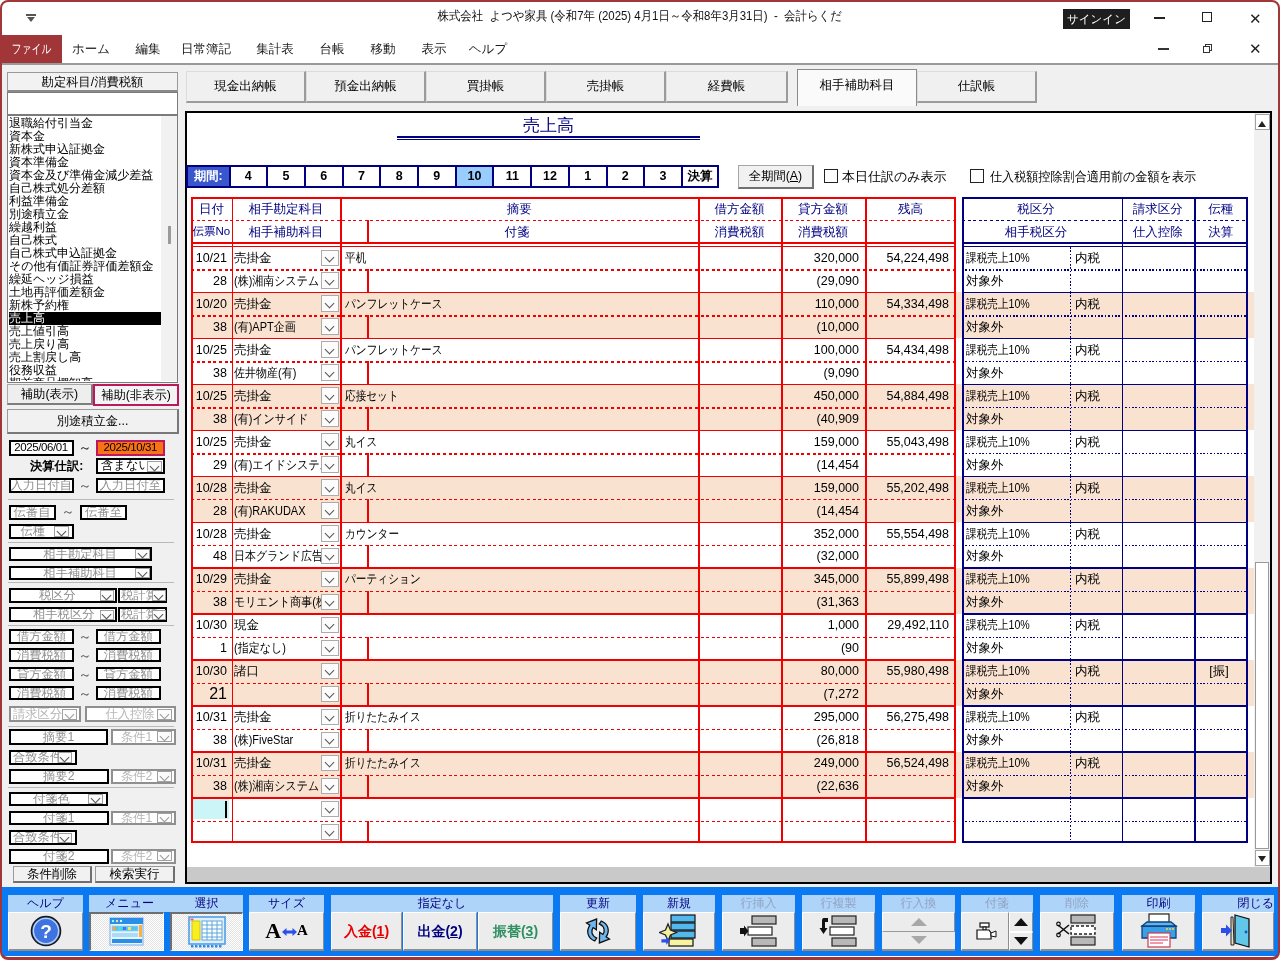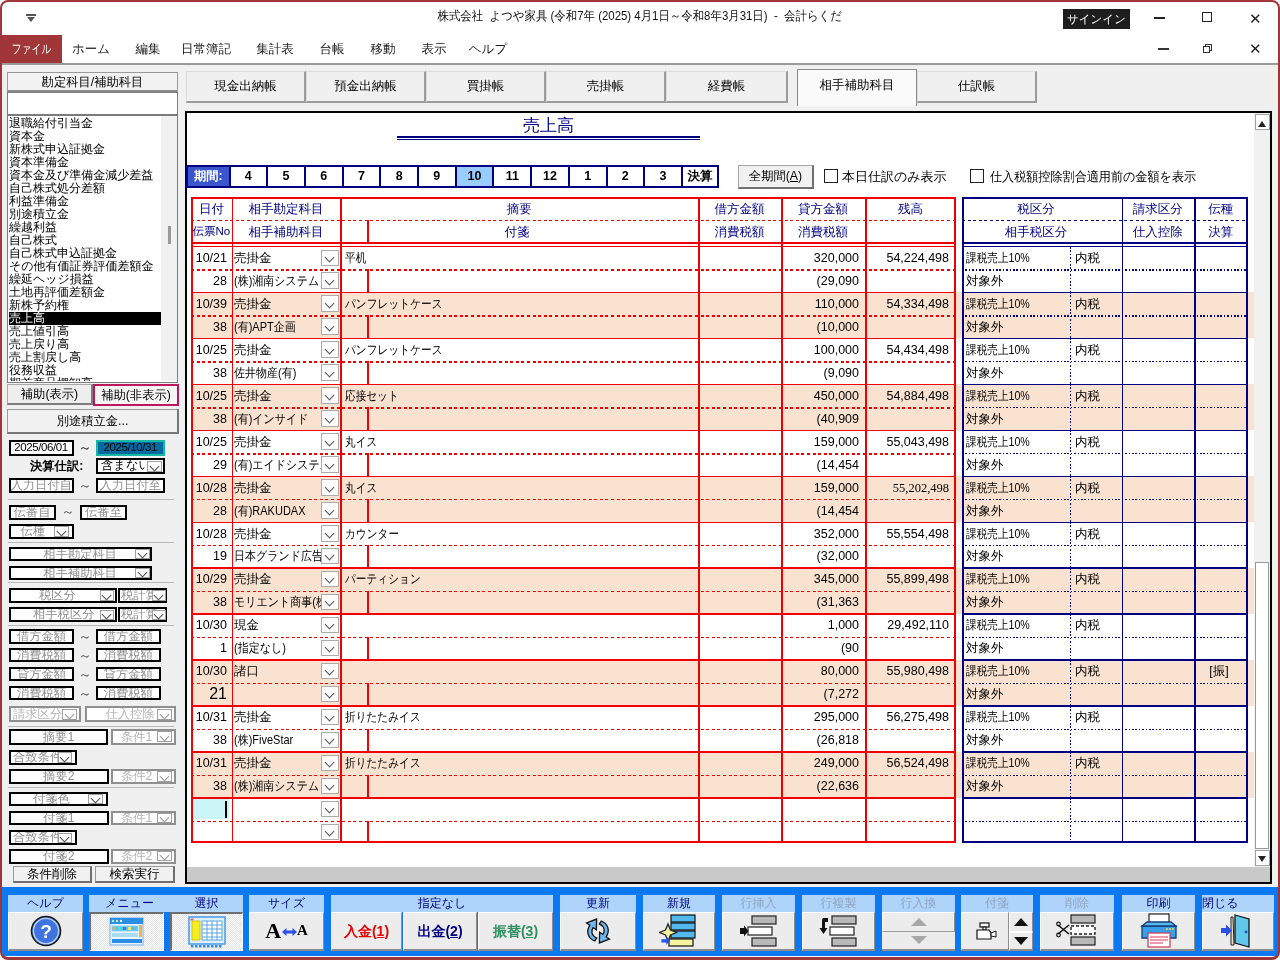--- a/index.html
+++ b/index.html
@@ -23,21 +23,21 @@
 <div class="a" style="left:292px;top:35px;width:80px;height:28px;font-size:12.5px;line-height:28px;text-align:center;color:#1a1a1a">台帳</div>
 <div class="a" style="left:343px;top:35px;width:80px;height:28px;font-size:12.5px;line-height:28px;text-align:center;color:#1a1a1a">移動</div>
 <div class="a" style="left:394px;top:35px;width:80px;height:28px;font-size:12.5px;line-height:28px;text-align:center;color:#1a1a1a">表示</div>
 <div class="a" style="left:448px;top:35px;width:80px;height:28px;font-size:12.5px;line-height:28px;text-align:center;color:#1a1a1a">ヘルプ</div>
 <div class="a" style="left:1158px;top:48px;width:11px;height:1.6px;background:#333"></div>
 <div class="a" style="left:1205px;top:44px;width:7px;height:7px;border:1.2px solid #333"></div>
 <div class="a" style="left:1203px;top:46px;width:7px;height:7px;border:1.2px solid #333;background:#fff"></div>
 <div class="a" style="left:1249px;top:41px;width:22px;height:16px;font-size:15px;line-height:15px;color:#222">✕</div>
 <div class="a" style="left:2px;top:63px;width:1276px;height:2px;background:#999"></div>
 <div class="a" style="left:2px;top:65px;width:1276px;height:822px;background:#f0f0f0"></div>
-<div class="a" style="left:7px;top:72px;width:171px;height:20px;background:#f2f2f2;border:1px solid #9a9a9a;border-bottom:2px solid #8a8a8a;font-size:12.3px;line-height:18px;text-align:center">勘定科目/補助科目</div>
+<div class="a" style="left:7px;top:72px;width:171px;height:20px;background:#f2f2f2;border:1px solid #9a9a9a;border-bottom:2px solid #8a8a8a;font-size:12.3px;line-height:18px;text-align:center">勘定科目/消費税額</div>
 <div class="a" style="left:7px;top:92px;width:171px;height:23px;background:#fff;border:1px solid #7b7b7b"></div>
 <div class="a" style="left:7px;top:115px;width:171px;height:268px;background:#fff;border:1px solid #7b7b7b"></div>
 <div class="a" style="left:9px;top:116.5px;width:152px;height:264px;overflow:hidden;font-size:12px;line-height:13px">
     <div style="height:13px;white-space:nowrap;overflow:hidden">退職給付引当金</div>
     <div style="height:13px;white-space:nowrap;overflow:hidden">資本金</div>
     <div style="height:13px;white-space:nowrap;overflow:hidden">新株式申込証拠金</div>
     <div style="height:13px;white-space:nowrap;overflow:hidden">資本準備金</div>
     <div style="height:13px;white-space:nowrap;overflow:hidden">資本金及び準備金減少差益</div>
     <div style="height:13px;white-space:nowrap;overflow:hidden">自己株式処分差額</div>
     <div style="height:13px;white-space:nowrap;overflow:hidden">利益準備金</div>
@@ -56,21 +56,21 @@
     <div style="height:13px;white-space:nowrap;overflow:hidden">役務収益</div>
     <div style="height:13px;white-space:nowrap;overflow:hidden">期首商品棚卸高</div>
   </div>
 <div class="a" style="left:161px;top:116px;width:16px;height:265px;background:#f1f1f1"></div>
 <div class="a" style="left:168px;top:226px;width:2.5px;height:18px;background:#9a9a9a"></div>
 <div class="a" style="left:7px;top:384px;width:86px;height:21px;background:#eee;border:1px solid #a8a8a8;border-right:2px solid #7d7d7d;border-bottom:2px solid #7d7d7d;font-size:12.3px;line-height:18px;text-align:center">補助(表示)</div>
 <div class="a" style="left:93px;top:384px;width:86px;height:22px;background:#f4f4f4;border:2px solid #be185d;font-size:12.3px;line-height:19px;text-align:center">補助(非表示)</div>
 <div class="a" style="left:7px;top:409px;width:172px;height:25px;background:#f1f1f1;border:1px solid #9a9a9a;border-right:2px solid #787878;border-bottom:2px solid #787878;font-size:12.3px;line-height:22px;text-align:center">別途積立金...</div>
 <div class="a" style="left:8.5px;top:440px;width:65px;height:15.5px;background:#fff;border:2px solid #000;color:#000;font-size:11.5px;line-height:11.5px;text-align:center;white-space:nowrap;overflow:hidden"><span style="letter-spacing:-0.4px">2025/06/01</span></div>
 <div class="a" style="left:77px;top:441px;width:16px;height:14px;font-size:13px;line-height:14px;text-align:center">～</div>
-<div class="a" style="left:96px;top:440px;width:68.5px;height:15.5px;background:#0369a1;border:2px solid #14b8a6;color:#000;font-size:11.5px;line-height:11.5px;text-align:center;white-space:nowrap;overflow:hidden"><span style="letter-spacing:-0.4px">2025/10/31</span></div>
+<div class="a" style="left:96px;top:440px;width:68.5px;height:15.5px;background:#f97316;border:2px solid #be185d;color:#000;font-size:11.5px;line-height:11.5px;text-align:center;white-space:nowrap;overflow:hidden"><span style="letter-spacing:-0.4px">2025/10/31</span></div>
 <div class="a" style="left:30px;top:459px;width:64px;height:14px;font-size:12.3px;font-weight:bold;line-height:14px;white-space:nowrap">決算仕訳:</div>
 <div class="a" style="left:96px;top:458px;width:68.5px;height:15.5px;background:#fff;border:2px solid #000;color:#000;font-size:12.3px;line-height:11.5px;text-align:center;white-space:nowrap;overflow:hidden">
     <span style="position:absolute;left:3px;top:0">含まない</span>
   </div>
 <div class="a" style="left:147px;top:460.5px;width:15px;height:11px;background:#fcfcfc;border:1px solid #a0a0a0"></div>
 <div class="a" style="left:151.0px;top:462.5px;width:7px;height:7px;border-left:1.6px solid #555;border-bottom:1.6px solid #555;transform:rotate(-45deg);transform-origin:center;background:none;border-top:none;border-right:none"></div>
 <div class="a" style="left:8.5px;top:478px;width:65px;height:14.5px;background:#fff;border:2px solid #000;color:#8f8f8f;font-size:12.3px;line-height:10.5px;text-align:center;white-space:nowrap;overflow:hidden">入力日付自</div>
 <div class="a" style="left:77px;top:479px;width:16px;height:13px;font-size:13px;line-height:13px;text-align:center;color:#444">～</div>
 <div class="a" style="left:96px;top:478px;width:68.5px;height:14.5px;background:#fff;border:2px solid #000;color:#8f8f8f;font-size:12.3px;line-height:10.5px;text-align:center;white-space:nowrap;overflow:hidden">入力日付至</div>
 <div class="a" style="left:8px;top:499px;width:166px;height:1px;background:#b8b8b8"></div>
@@ -242,21 +242,21 @@
 <div class="a" style="left:326.0px;top:254.0px;width:7px;height:7px;border-left:1.5px solid #555;border-bottom:1.5px solid #555;transform:rotate(-45deg)"></div>
 <div class="a" style="left:320.5px;top:272.46px;width:18px;height:16.5px;background:#fcfcfc;border:1px solid #ababab"></div>
 <div class="a" style="left:326.0px;top:276.96px;width:7px;height:7px;border-left:1.5px solid #555;border-bottom:1.5px solid #555;transform:rotate(-45deg)"></div>
 <div class="a" style="left:345px;top:250.0px;width:340px;height:16px;font-size:12.5px;line-height:16px;white-space:nowrap;transform:scaleX(0.85);transform-origin:0 0">平机</div>
 <div class="a" style="left:731px;top:250.0px;width:128px;height:16px;text-align:right;font-size:12.5px;line-height:16px;white-space:nowrap;">320,000</div>
 <div class="a" style="left:731px;top:272.96px;width:128px;height:16px;text-align:right;font-size:12.5px;line-height:16px;white-space:nowrap;">(29,090</div>
 <div class="a" style="left:819px;top:250.0px;width:130px;height:16px;text-align:right;font-size:12.5px;line-height:16px;white-space:nowrap;">54,224,498</div>
 <div class="a" style="left:191px;top:291.92px;width:765px;height:1.5px;background:#f00000"></div>
 <div class="a" style="left:191px;top:315.38px;width:765px;height:1.4px;background:repeating-linear-gradient(90deg,#f00000 0 3px,transparent 3px 5.6px)"></div>
 <div class="a" style="left:367px;top:315.38px;width:1.5px;height:22.96px;background:#f00000"></div>
-<div class="a" style="left:191px;top:295.92px;width:36px;height:16px;text-align:right;font-size:12.5px;line-height:16px;white-space:nowrap;">10/39</div>
+<div class="a" style="left:191px;top:295.92px;width:36px;height:16px;text-align:right;font-size:12.5px;line-height:16px;white-space:nowrap;">10/20</div>
 <div class="a" style="left:191px;top:318.88px;width:36px;height:16px;text-align:right;font-size:12.5px;line-height:16px;white-space:nowrap;">38</div>
 <div class="a" style="left:234px;top:295.92px;width:103px;height:16px;font-size:12.5px;line-height:16px;white-space:nowrap;overflow:hidden">売掛金</div>
 <div class="a" style="left:234px;top:318.88px;width:118px;height:16px;font-size:12.5px;line-height:16px;white-space:nowrap;overflow:hidden;transform:scaleX(0.88);transform-origin:0 0">(有)APT企画</div>
 <div class="a" style="left:320.5px;top:295.42px;width:18px;height:16.5px;background:#fcfcfc;border:1px solid #ababab"></div>
 <div class="a" style="left:326.0px;top:299.92px;width:7px;height:7px;border-left:1.5px solid #555;border-bottom:1.5px solid #555;transform:rotate(-45deg)"></div>
 <div class="a" style="left:320.5px;top:318.38px;width:18px;height:16.5px;background:#fcfcfc;border:1px solid #ababab"></div>
 <div class="a" style="left:326.0px;top:322.88px;width:7px;height:7px;border-left:1.5px solid #555;border-bottom:1.5px solid #555;transform:rotate(-45deg)"></div>
 <div class="a" style="left:345px;top:295.92px;width:340px;height:16px;font-size:12.5px;line-height:16px;white-space:nowrap;transform:scaleX(0.85);transform-origin:0 0">パンフレットケース</div>
 <div class="a" style="left:731px;top:295.92px;width:128px;height:16px;text-align:right;font-size:12.5px;line-height:16px;white-space:nowrap;">110,000</div>
 <div class="a" style="left:731px;top:318.88px;width:128px;height:16px;text-align:right;font-size:12.5px;line-height:16px;white-space:nowrap;">(10,000</div>
@@ -313,26 +313,26 @@
 <div class="a" style="left:191px;top:502.56px;width:36px;height:16px;text-align:right;font-size:12.5px;line-height:16px;white-space:nowrap;">28</div>
 <div class="a" style="left:234px;top:479.6px;width:103px;height:16px;font-size:12.5px;line-height:16px;white-space:nowrap;overflow:hidden">売掛金</div>
 <div class="a" style="left:234px;top:502.56px;width:118px;height:16px;font-size:12.5px;line-height:16px;white-space:nowrap;overflow:hidden;transform:scaleX(0.88);transform-origin:0 0">(有)RAKUDAX</div>
 <div class="a" style="left:320.5px;top:479.1px;width:18px;height:16.5px;background:#fcfcfc;border:1px solid #ababab"></div>
 <div class="a" style="left:326.0px;top:483.6px;width:7px;height:7px;border-left:1.5px solid #555;border-bottom:1.5px solid #555;transform:rotate(-45deg)"></div>
 <div class="a" style="left:320.5px;top:502.06px;width:18px;height:16.5px;background:#fcfcfc;border:1px solid #ababab"></div>
 <div class="a" style="left:326.0px;top:506.56px;width:7px;height:7px;border-left:1.5px solid #555;border-bottom:1.5px solid #555;transform:rotate(-45deg)"></div>
 <div class="a" style="left:345px;top:479.6px;width:340px;height:16px;font-size:12.5px;line-height:16px;white-space:nowrap;transform:scaleX(0.85);transform-origin:0 0">丸イス</div>
 <div class="a" style="left:731px;top:479.6px;width:128px;height:16px;text-align:right;font-size:12.5px;line-height:16px;white-space:nowrap;">159,000</div>
 <div class="a" style="left:731px;top:502.56px;width:128px;height:16px;text-align:right;font-size:12.5px;line-height:16px;white-space:nowrap;">(14,454</div>
-<div class="a" style="left:819px;top:479.6px;width:130px;height:16px;text-align:right;font-size:12.5px;line-height:16px;white-space:nowrap;font-family:Liberation Serif, serif;">55,202,498</div>
+<div class="a" style="left:819px;top:479.6px;width:130px;height:16px;text-align:right;font-size:12.5px;line-height:16px;white-space:nowrap;">55,202,498</div>
 <div class="a" style="left:191px;top:521.52px;width:765px;height:1.5px;background:#f00000"></div>
 <div class="a" style="left:191px;top:544.98px;width:765px;height:1.4px;background:repeating-linear-gradient(90deg,#f00000 0 3px,transparent 3px 5.6px)"></div>
 <div class="a" style="left:367px;top:544.98px;width:1.5px;height:22.96px;background:#f00000"></div>
 <div class="a" style="left:191px;top:525.52px;width:36px;height:16px;text-align:right;font-size:12.5px;line-height:16px;white-space:nowrap;">10/28</div>
-<div class="a" style="left:191px;top:548.48px;width:36px;height:16px;text-align:right;font-size:12.5px;line-height:16px;white-space:nowrap;">19</div>
+<div class="a" style="left:191px;top:548.48px;width:36px;height:16px;text-align:right;font-size:12.5px;line-height:16px;white-space:nowrap;">48</div>
 <div class="a" style="left:234px;top:525.52px;width:103px;height:16px;font-size:12.5px;line-height:16px;white-space:nowrap;overflow:hidden">売掛金</div>
 <div class="a" style="left:234px;top:548.48px;width:118px;height:16px;font-size:12.5px;line-height:16px;white-space:nowrap;overflow:hidden;transform:scaleX(0.88);transform-origin:0 0">日本グランド広告</div>
 <div class="a" style="left:320.5px;top:525.02px;width:18px;height:16.5px;background:#fcfcfc;border:1px solid #ababab"></div>
 <div class="a" style="left:326.0px;top:529.52px;width:7px;height:7px;border-left:1.5px solid #555;border-bottom:1.5px solid #555;transform:rotate(-45deg)"></div>
 <div class="a" style="left:320.5px;top:547.98px;width:18px;height:16.5px;background:#fcfcfc;border:1px solid #ababab"></div>
 <div class="a" style="left:326.0px;top:552.48px;width:7px;height:7px;border-left:1.5px solid #555;border-bottom:1.5px solid #555;transform:rotate(-45deg)"></div>
 <div class="a" style="left:345px;top:525.52px;width:340px;height:16px;font-size:12.5px;line-height:16px;white-space:nowrap;transform:scaleX(0.85);transform-origin:0 0">カウンター</div>
 <div class="a" style="left:731px;top:525.52px;width:128px;height:16px;text-align:right;font-size:12.5px;line-height:16px;white-space:nowrap;">352,000</div>
 <div class="a" style="left:731px;top:548.48px;width:128px;height:16px;text-align:right;font-size:12.5px;line-height:16px;white-space:nowrap;">(32,000</div>
 <div class="a" style="left:819px;top:525.52px;width:130px;height:16px;text-align:right;font-size:12.5px;line-height:16px;white-space:nowrap;">55,554,498</div>
@@ -686,21 +686,21 @@
         <circle cx="28" cy="17" r="1" fill="#ffd24a"></circle>
         <rect x="9" y="21" width="22" height="14" fill="#fff" stroke="#c83c50" stroke-width="1.2"></rect>
         <g stroke="#e87890" stroke-width="1.5">
           <line x1="11" y1="25" x2="29" y2="25"></line>
           <line x1="11" y1="28" x2="29" y2="28"></line>
           <line x1="11" y1="31" x2="24" y2="31"></line>
         </g>
       </svg>
     </div>
   </div>
-<div class="a" style="left:1202px;top:895px;width:72px;height:16.5px;background:#aed4fa;color:#000080;font-size:12px;line-height:16px;text-align:left;white-space:nowrap">閉じる</div>
+<div class="a" style="left:1202px;top:895px;width:72px;height:16.5px;background:#aed4fa;color:#000080;font-size:12px;line-height:16px;text-align:right;white-space:nowrap">閉じる</div>
 <div class="a" style="left:1202px;top:912px;width:72px;height:38.5px;background:#ececec;border:1px solid #fff;border-right:1px solid #8e8e8e;border-bottom:2px solid #8e8e8e;">
     <div style="display:flex;align-items:center;justify-content:center;width:100%;height:100%">
       <svg width="38" height="36" viewBox="0 0 38 36">
         <path d="M14 4 L15 32 L12 32 L12 4 Z" fill="#e8e0c8" stroke="#222" stroke-width="1"></path>
         <path d="M16 2 L30 6 L30 34 L16 30 Z" fill="#62c8ea" stroke="#111" stroke-width="1.3"></path>
         <circle cx="27" cy="19" r="1.4" fill="#1a50c8"></circle>
         <path d="M2 15 L7 15 L7 11.5 L13 17.5 L7 23.5 L7 20 L2 20 Z" fill="#2a50e8"></path>
       </svg>
     </div>
   </div>

